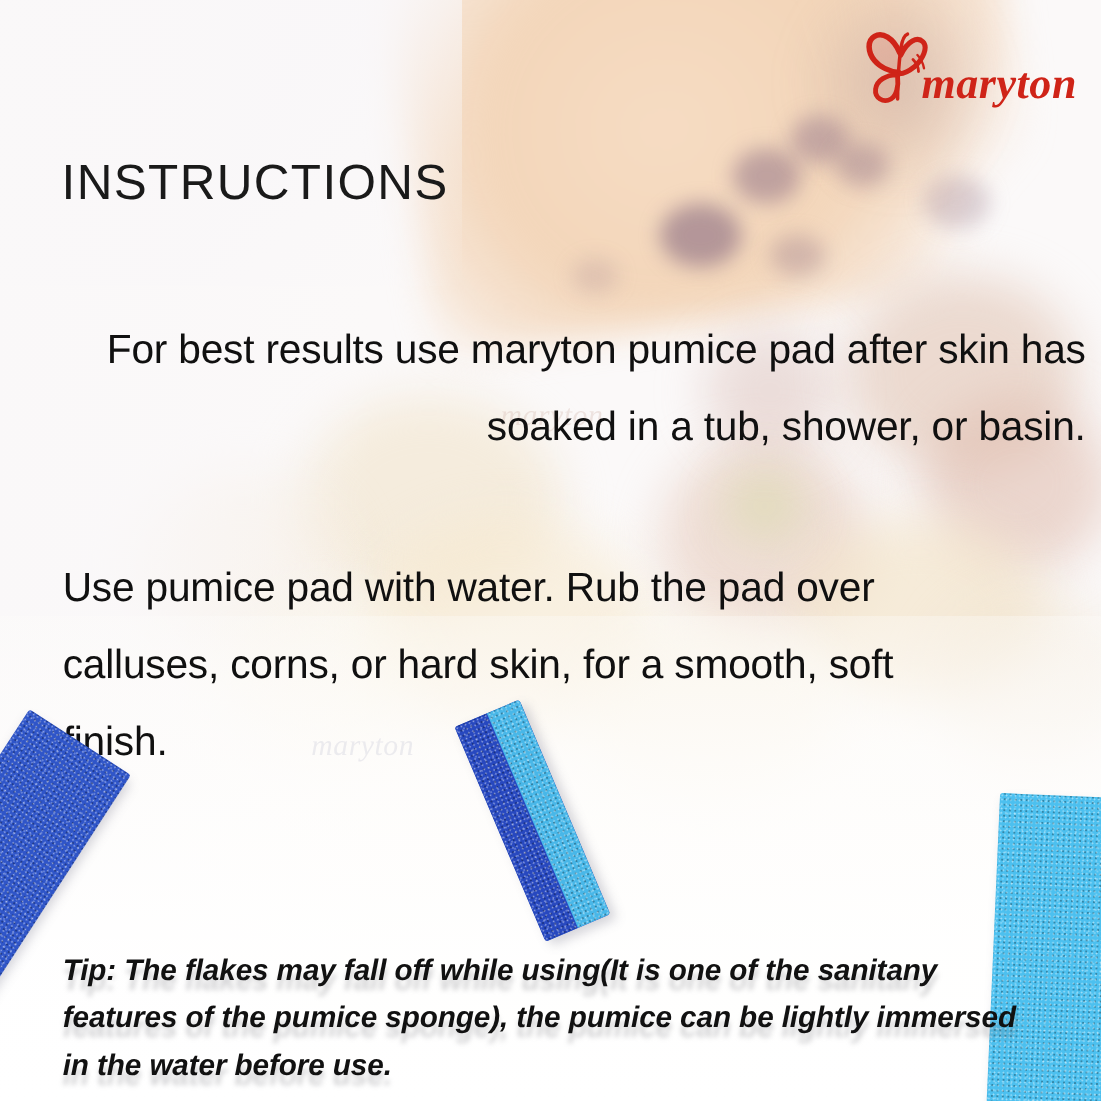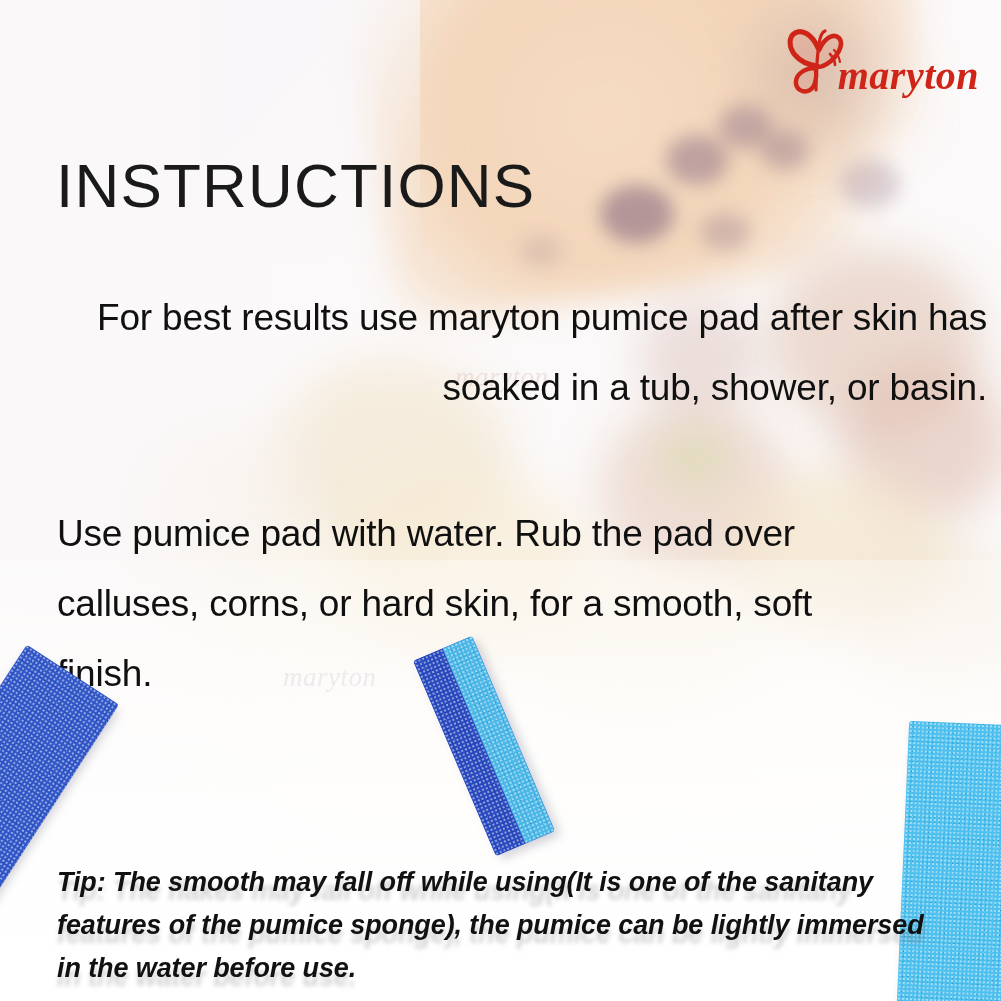--- a/index.html
+++ b/index.html
@@ -119,21 +119,21 @@
     line-height: 1;
     margin-left: -6px;
     margin-bottom: 4px;
     letter-spacing: 0.5px;
   }
 
   
   .heading {
     position: absolute;
     left: 56px; top: 113px;
-    font-size: 62px;
+    font-size: 45px;
     font-weight: 300;
     color: #1a1a1a;
     letter-spacing: 1.2px;
     line-height: 1;
   }
   .para {
     position: absolute;
     left: 57px;
     font-size: 37px;
     font-weight: 400;
@@ -280,15 +280,15 @@
     <div class="pad-half half-dark"></div>
     <div class="pad-half half-light"></div>
     <div class="pad-face"></div>
   </div>
 
   <div class="pad" id="pad-right">
     <div class="pad-face"></div>
   </div>
 
   <p class="tip-ghost">Tip: The flakes may fall off while using(It is one of the sanitany features of the pumice sponge), the pumice can be lightly immersed in the water before use.</p>
-  <p class="tip">Tip: The smooth may fall off while using(It is one of the sanitany features of the pumice sponge), the pumice can be lightly immersed in the water before use.</p>
+  <p class="tip">Tip: The flakes may fall off while using(It is one of the sanitany features of the pumice sponge), the pumice can be lightly immersed in the water before use.</p>
 
 </div>
 
 </body></html>

